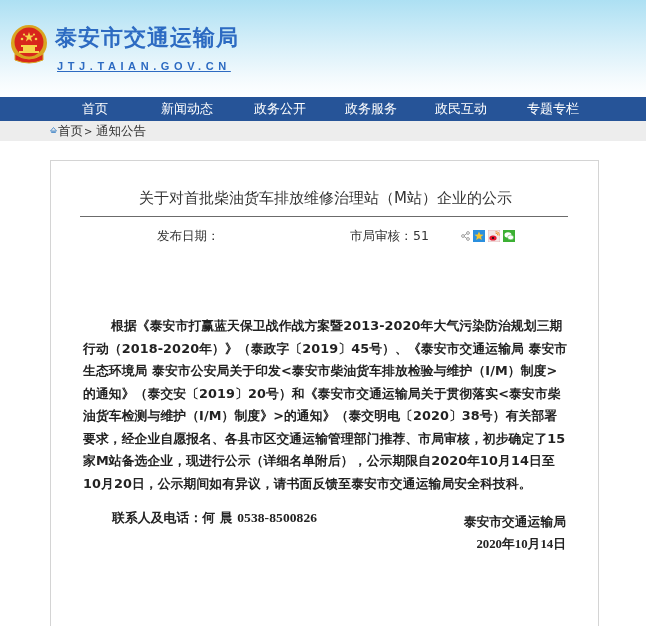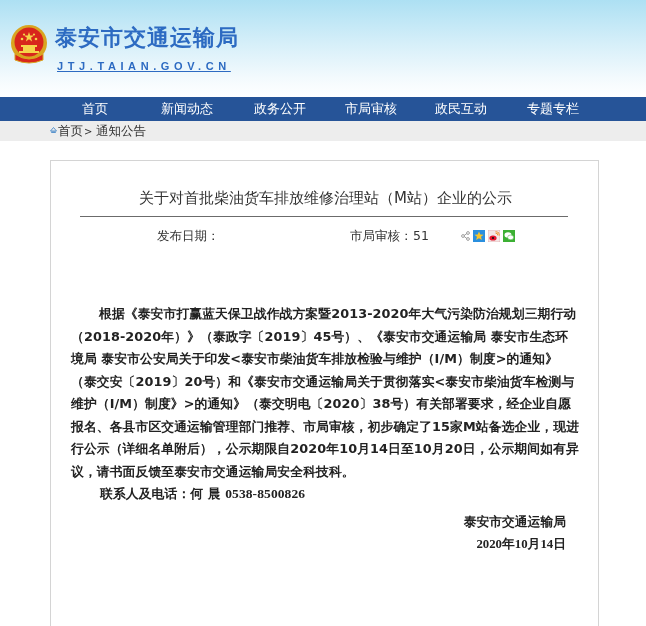--- a/index.html
+++ b/index.html
@@ -63,21 +63,21 @@
       position: absolute; left: 410px; top: 68px; height: 14px; display: flex; align-items: center; gap: 3px;
     }
     .share-ico { width: 12px; height: 12px; display: inline-block; cursor: pointer; }
 
     .body-text {
       position: absolute; left: 20px; top: 142px; width: 510px;
       font-size: 12.8px; line-height: 22.5px; color: #222; font-weight: bold;
       font-family: "DejaVu Sans", sans-serif;
       letter-spacing: 0.1px;
     }
-    .body-text p { margin: 0; }
+    .body-text p { margin: 12px; }
     .indent { text-indent: 28px; }
     .contact { padding-left: 29px; }
     .serifnum { font-family: Liberation Serif, serif; font-weight: bold; font-size: 13.5px; }
 
     .signoff {
       position: absolute; right: 32px; top: 350px; text-align: right;
       font-size: 12.8px; line-height: 22px; font-weight: bold; color: #222;
     }
     .signoff .date { font-family: "Liberation Serif", serif; }
   </style>
@@ -99,21 +99,21 @@
     <path d="M6 30 Q20 40 34 30 L34 36 Q20 42 6 36 Z" fill="#d8261c" stroke="#d9a520" stroke-width="1"></path>
   </svg>
   <div class="site-title">泰安市交通运输局</div>
   <div class="site-domain">JTJ.TAIAN.GOV.CN</div>
 </div>
 
 <div class="nav">
   <div class="nav-item" style="left:82px">首页</div>
   <div class="nav-item" style="left:161px">新闻动态</div>
   <div class="nav-item" style="left:254px">政务公开</div>
-  <div class="nav-item" style="left:345px">市局审核</div>
+  <div class="nav-item" style="left:345px">政务服务</div>
   <div class="nav-item" style="left:435px">政民互动</div>
   <div class="nav-item" style="left:527px">专题专栏</div>
 </div>
 
 <div class="breadcrumb-bar">
   <svg class="bc-home-icon" viewBox="0 0 7 7">
     <polygon points="3.5,0.5 6.5,4 0.5,4" fill="none" stroke="#4a8ac9" stroke-width="0.9"></polygon>
     <rect x="1.2" y="4.5" width="4.6" height="1.4" fill="#4a8ac9"></rect>
   </svg>
   <span class="bc-text" style="left:58px">首页</span>

